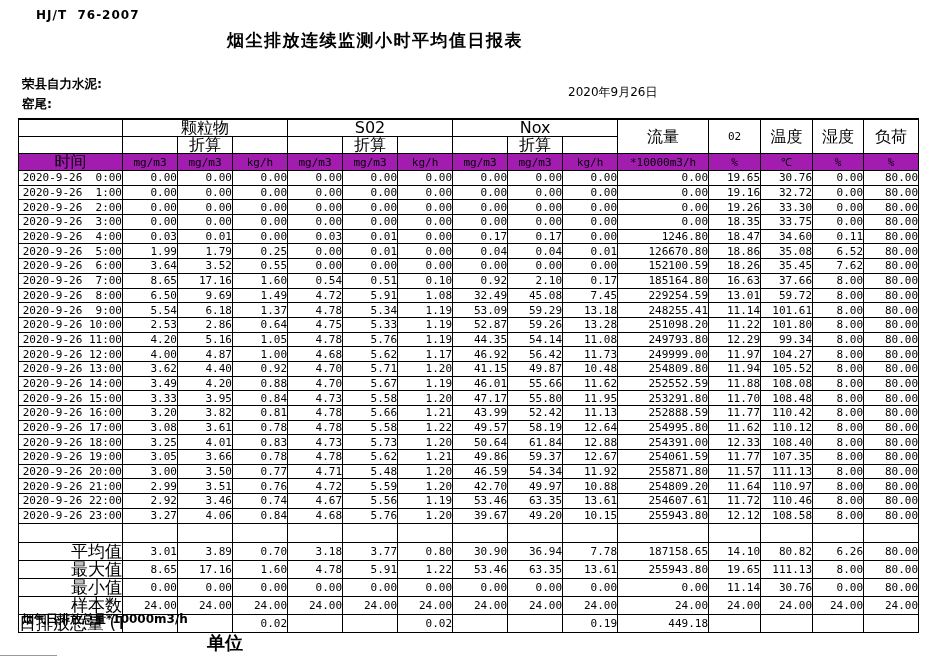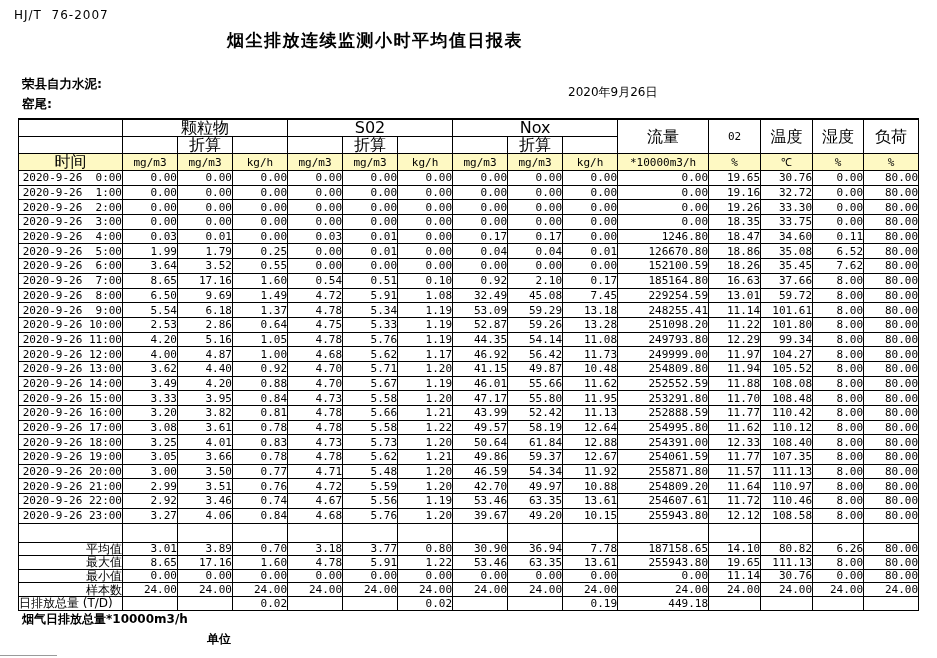--- a/index.html
+++ b/index.html
@@ -2,58 +2,58 @@
 <html><head>
 <meta charset="utf-8">
 <style>
   html,body{margin:0;padding:0;}
   body{
     width:937px;height:658px;position:relative;background:#ffffff;
     font-family:"DejaVu Sans","Liberation Sans",sans-serif;color:#000;
     overflow:hidden;
   }
   .abs{position:absolute;}
-  .std-code{left:14px;top:8px;font-size:12px;font-weight:normal;letter-spacing:1px;white-space:pre;}
+  .std-code{left:36px;top:8px;font-size:12px;font-weight:bold;letter-spacing:1px;white-space:pre;}
   .doc-title{left:203px;top:29px;font-size:17px;font-weight:bold;letter-spacing:1.5px;margin-left:24px;}
   .company{left:22px;top:76px;font-size:12.5px;font-weight:bold;}
   .site{left:22px;top:96px;font-size:12.5px;font-weight:bold;}
   .report-date{left:568px;top:84px;font-size:12px;}
   .note-line{left:22px;top:611px;font-size:12px;font-weight:bold;}
   .report-unit{left:22px;top:631px;font-size:12.5px;font-weight:bold;margin-top:46px;}
-  .unit-label{left:207px;top:631px;font-size:12px;font-weight:bold;}
+  .unit-label{left:207px;top:631px;font-size:18px;font-weight:bold;}
   .bottom-rule{left:0px;top:655px;width:57px;height:1px;background:#9a9a9a;}
 
   table.report{
     position:absolute;left:18px;top:118px;width:900px;
     border-collapse:collapse;table-layout:fixed;
     border:1px solid #000;border-top:2px solid #000;
   }
   table.report td,table.report th{
     border:1px solid #000;padding:0;overflow:hidden;white-space:pre;
     font-weight:normal;vertical-align:middle;line-height:1;
   }
   tr.hrow{height:14px;}
   tr.grow{height:15px;}
   tr.drow{height:14.7px;}
   tr.blankrow{height:19px;}
   tr.srow{height:13.6px;}
   tr.srow-last{height:14px;margin-left:29px;}
   .cjk{font-size:16px;text-align:center;}
   .ascii-hdr{font-size:11px;text-align:center;font-family:"DejaVu Sans Mono","Liberation Mono",monospace;}
-  .green{background:#fef9c3;}
+  .green{background:#a21caf;}
   .num{
     text-align:right;padding-right:8px;
     font-family:"DejaVu Sans Mono","Liberation Mono",monospace;font-size:11px;
   }
   .time-cell{
     text-align:right;padding-right:5px;
     font-family:"DejaVu Sans Mono","Liberation Mono",monospace;font-size:11px;
   }
   .label-cell{
-    text-align:right;padding-right:5px;font-size:12px;
+    text-align:right;padding-right:5px;font-size:17px;
   }
   .label-left{text-align:left;padding-left:2px;}
 </style>
 </head>
 <body>
 
 <div class="abs std-code">HJ/T  76-2007</div>
 <div class="abs doc-title">烟尘排放连续监测小时平均值日报表</div>
 <div class="abs company">荣县自力水泥:</div>
 <div class="abs site">窑尾:</div>

